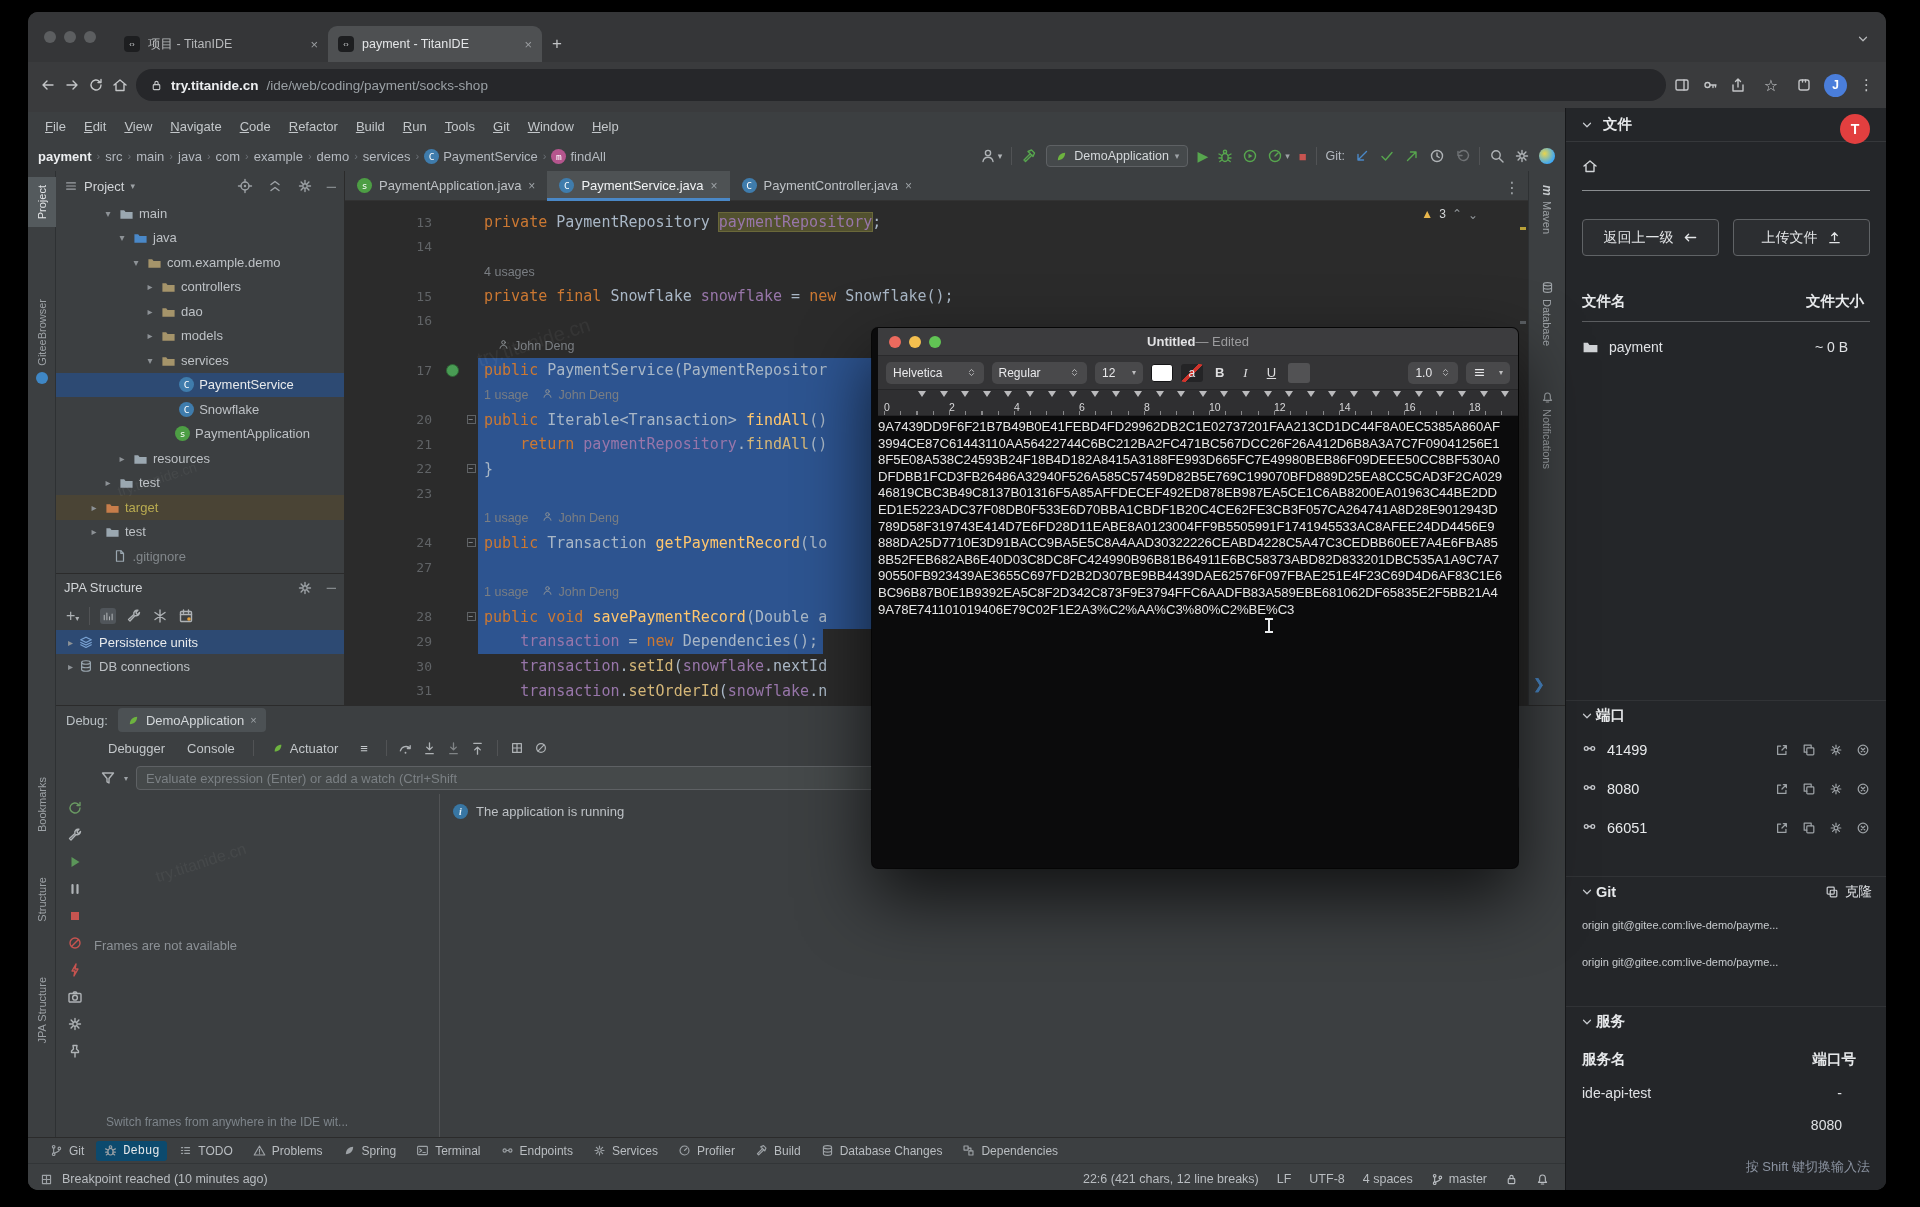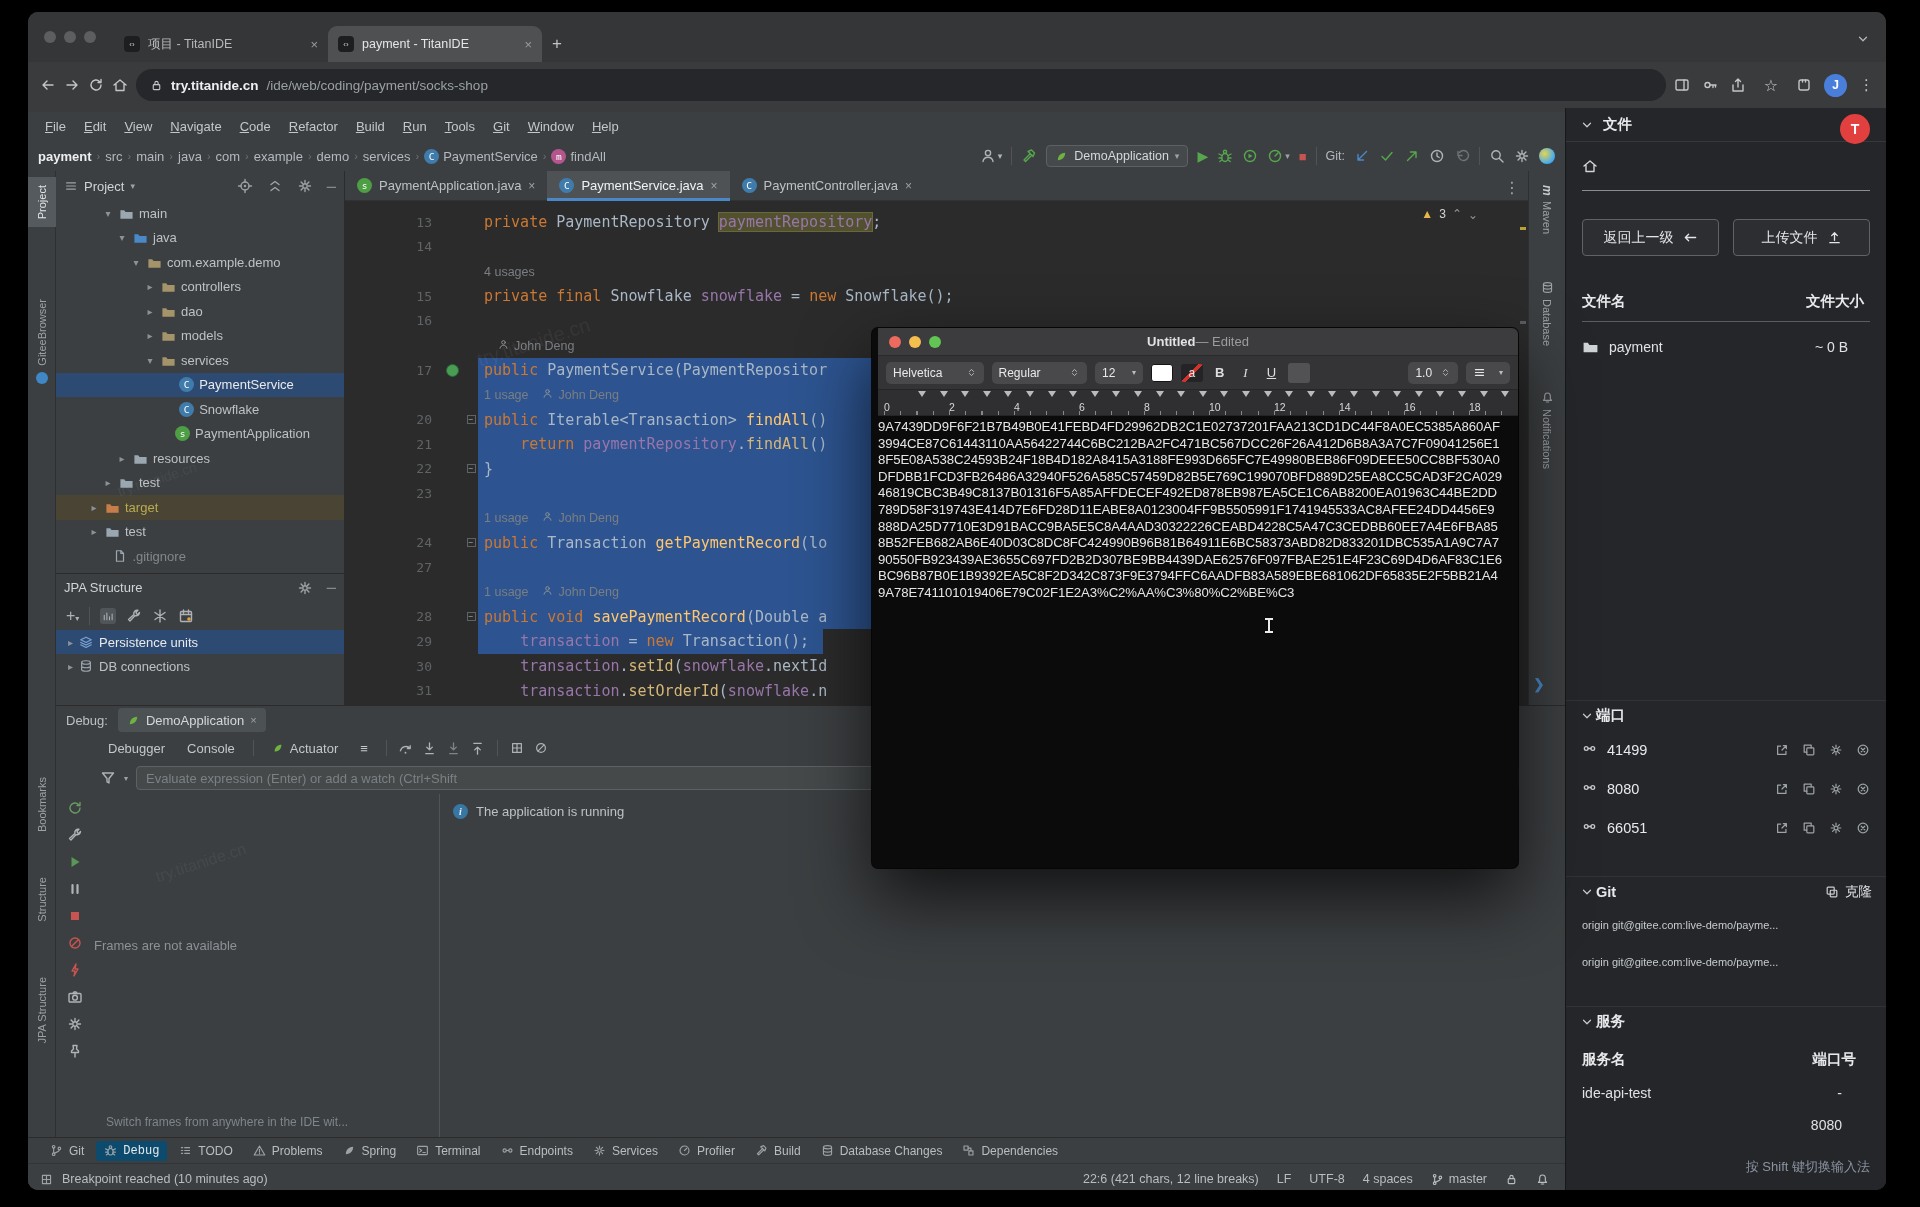--- a/index.html
+++ b/index.html
@@ -805,21 +805,21 @@
                         <circle cx="8" cy="5" r="2.6"></circle>
                         <path d="M3 13.5c.5-3 2.5-4.3 5-4.3s4.5 1.3 5 4.3"></path>
                       </svg></span></span><span>John Deng</span></span></div>
               <div class="cl sel1"><span class="gn">24</span><span class="gi"></span><span class="gfold"><span class="foldbox">−</span></span><span class="codeln"><span class="k">public </span><span class="t">Transaction </span><span class="m">getPaymentRecord</span><span class="t">(lo</span></span></div>
               <div class="cl sel1"><span class="gn">27</span><span class="gi"></span><span class="gfold"></span><span class="codeln"></span></div>
               <div class="cl annrow sel1"><span class="gn"></span><span class="gi"></span><span class="gfold"></span><span class="codeln" style="display:flex;align-items:center"><span>1 usage</span><span class="pic"><span class="ic" style="width:11px;height:11px;display:inline-flex"><svg viewBox="0 0 16 16">
                         <circle cx="8" cy="5" r="2.6"></circle>
                         <path d="M3 13.5c.5-3 2.5-4.3 5-4.3s4.5 1.3 5 4.3"></path>
                       </svg></span></span><span>John Deng</span></span></div>
               <div class="cl sel1"><span class="gn">28</span><span class="gi"></span><span class="gfold"><span class="foldbox">−</span></span><span class="codeln"><span class="k">public void </span><span class="m">savePaymentRecord</span><span class="t">(Double a</span></span></div>
-              <div class="cl sel2"><span class="gn">29</span><span class="gi"></span><span class="gfold"></span><span class="codeln"><span class="t">    </span><span class="f">transaction </span><span class="t">= </span><span class="k">new </span><span class="t">Transaction();</span></span></div>
+              <div class="cl sel2"><span class="gn">29</span><span class="gi"></span><span class="gfold"></span><span class="codeln"><span class="t">    </span><span class="f">transaction </span><span class="t">= </span><span class="k">new </span><span class="t">Dependencies();</span></span></div>
               <div class="cl"><span class="gn">30</span><span class="gi"></span><span class="gfold"></span><span class="codeln"><span class="t">    </span><span class="f">transaction</span><span class="t">.</span><span class="c">setId</span><span class="t">(</span><span class="f">snowflake</span><span class="t">.nextId</span></span></div>
               <div class="cl"><span class="gn">31</span><span class="gi"></span><span class="gfold"></span><span class="codeln"><span class="t">    </span><span class="f">transaction</span><span class="t">.</span><span class="c">setOrderId</span><span class="t">(</span><span class="f">snowflake</span><span class="t">.n</span></span></div>
             </div>
         <div class="minimap">
           <div class="mmark" style="top:26px;background:#b8a038"></div>
           <div class="mmark" style="top:120px;background:#5a5e62"></div>
         </div>
         <div class="wm" style="left:130px;top:160px">try.titanide.cn</div>
       </div>
 
@@ -1489,20 +1489,21 @@
             <span class="rnum" style="left:591px">18</span>
           </div>
       <div class="rulticks"></div>
     </div>
     <div class="te-content" id="hex">
           <div class="hexline">9A7439DD9F6F21B7B49B0E41FEBD4FD29962DB2C1E02737201FAA213CD1DC44F8A0EC5385A860AF</div>
           <div class="hexline">3994CE87C61443110AA56422744C6BC212BA2FC471BC567DCC26F26A412D6B8A3A7C7F09041256E1</div>
           <div class="hexline">8F5E08A538C24593B24F18B4D182A8415A3188FE993D665FC7E49980BEB86F09DEEE50CC8BF530A0</div>
           <div class="hexline">DFDBB1FCD3FB26486A32940F526A585C57459D82B5E769C199070BFD889D25EA8CC5CAD3F2CA029</div>
           <div class="hexline">46819CBC3B49C8137B01316F5A85AFFDECEF492ED878EB987EA5CE1C6AB8200EA01963C44BE2DD</div>
+          <div class="hexline">ED1E5223ADC37F08DB0F533E6D70BBA1CBDF1B20C4CE62FE3CB3F057CA264741A8D28E9012943D</div>
           <div class="hexline">789D58F319743E414D7E6FD28D11EABE8A0123004FF9B5505991F1741945533AC8AFEE24DD4456E9</div>
           <div class="hexline">888DA25D7710E3D91BACC9BA5E5C8A4AAD30322226CEABD4228C5A47C3CEDBB60EE7A4E6FBA85</div>
           <div class="hexline">8B52FEB682AB6E40D03C8DC8FC424990B96B81B64911E6BC58373ABD82D833201DBC535A1A9C7A7</div>
           <div class="hexline">90550FB923439AE3655C697FD2B2D307BE9BB4439DAE62576F097FBAE251E4F23C69D4D6AF83C1E6</div>
           <div class="hexline">BC96B87B0E1B9392EA5C8F2D342C873F9E3794FFC6AADFB83A589EBE681062DF65835E2F5BB21A4</div>
           <div class="hexline">9A78E741101019406E79C02F1E2A3%C2%AA%C3%80%C2%BE%C3</div>
         </div>
     <div class="ibeam"></div>
   </div>
 

